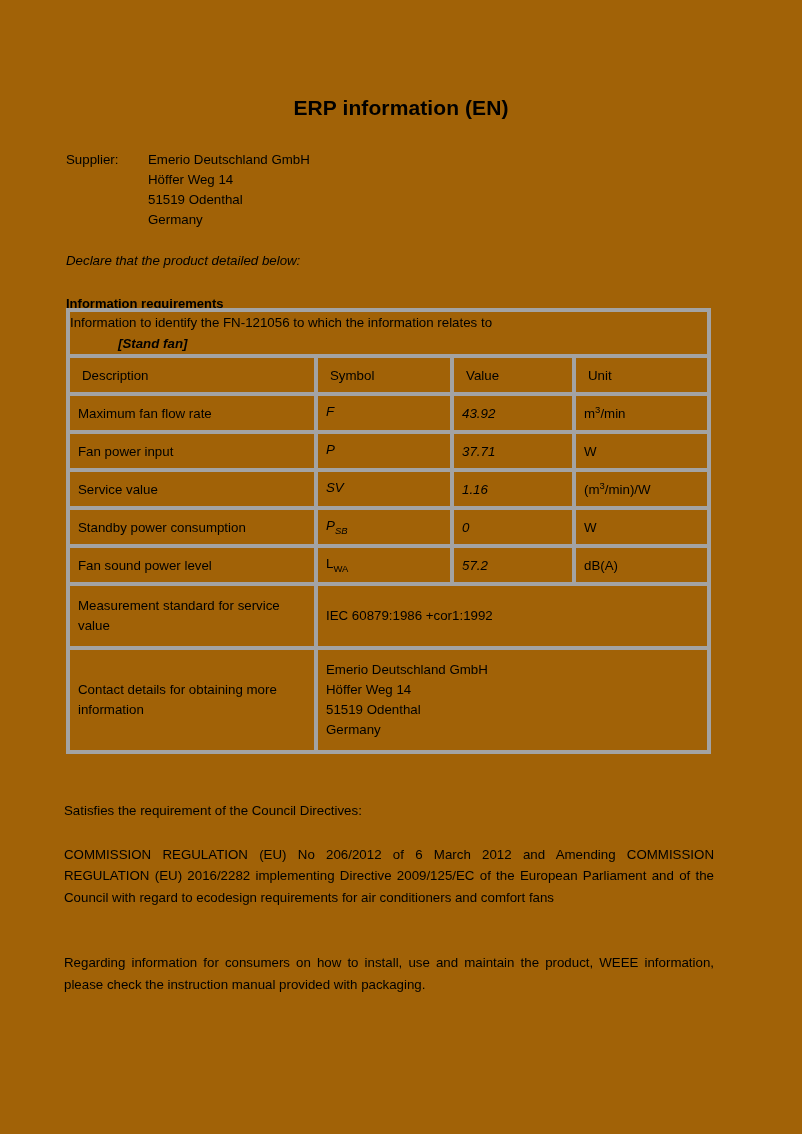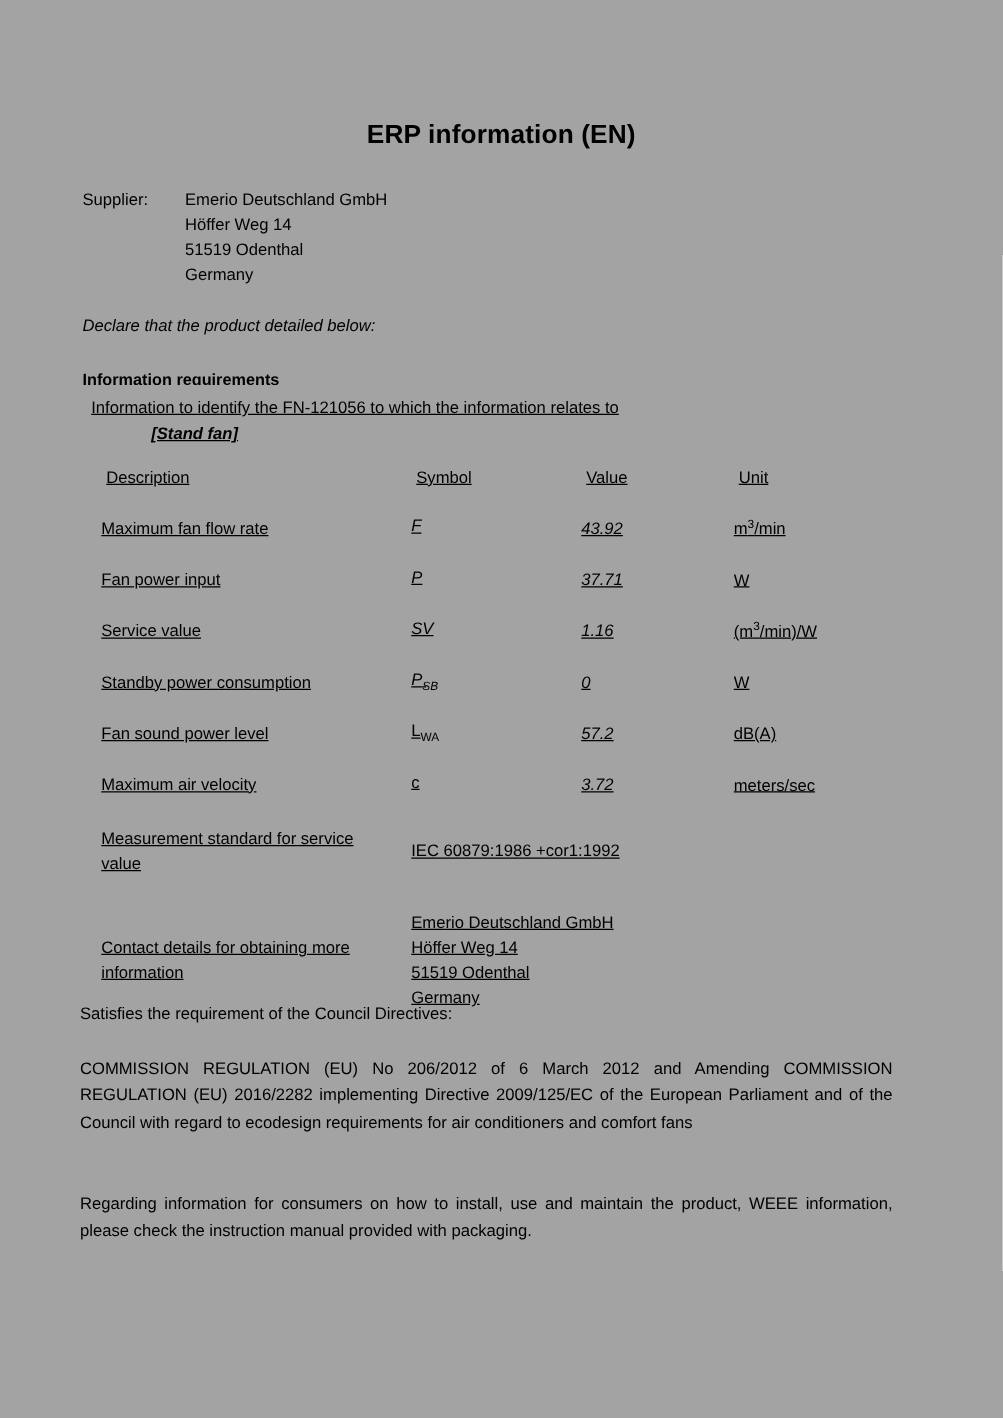--- a/index.html
+++ b/index.html
@@ -15,21 +15,21 @@
     position: relative;
     overflow: hidden;
   }
 
   .page {
     position: absolute;
     top: 0;
     left: 0;
     width: 802px;
     height: 1134px;
-    background: #a3a3a3;
+    background: #a16207;
   }
 
   
   .doc-title {
     position: absolute;
     left: 0;
     top: 96px;
     width: 802px;
     text-align: center;
     font-size: 21px;
@@ -81,26 +81,25 @@
     position: absolute;
     left: 66px;
     top: 308px;
     width: 641px;
     border-collapse: collapse;
     table-layout: fixed;
     font-size: 13.3px;
   }
   .erp-table td,
   .erp-table th {
-    border: 7px solid #a3a3a3;
+    border: 4px solid #a3a3a3;
     padding: 0;
     vertical-align: middle;
     font-weight: normal;
     text-align: left;
-    text-decoration: underline;
   }
 
   .col-desc  { width: 248px; }
   .col-sym   { width: 136px; }
   .col-val   { width: 122px; }
   .col-unit  { width: 135px; }
 
   
   .ident-cell {
     text-align: center;
@@ -252,26 +251,20 @@
         <td class="cell-unit"><span>W</span><sup></sup><span></span></td>
       </tr>
 
       <tr class="data-row">
         <td class="cell-desc">Fan sound power level</td>
         <td class="cell-sym upright"><span>L</span><sub>WA</sub></td>
         <td class="cell-val">57.2</td>
         <td class="cell-unit"><span>dB(A)</span><sup></sup><span></span></td>
       </tr>
 
-      <tr class="data-row sep-heavy">
-        <td class="cell-desc">Maximum air velocity</td>
-        <td class="cell-sym upright"><span>c</span><sub></sub></td>
-        <td class="cell-val">3.72</td>
-        <td class="cell-unit"><span>meters/sec</span><sup></sup><span></span></td>
-      </tr>
 
       <tr class="row-span sep-heavy">
         <td>Measurement standard for service value</td>
         <td class="span-value" colspan="3">IEC 60879:1986 +cor1:1992</td>
       </tr>
 
       <tr class="row-span">
         <td>Contact details for obtaining more information</td>
         <td class="contact-cell" colspan="3">
           <span class="contact-line">Emerio Deutschland GmbH</span>

